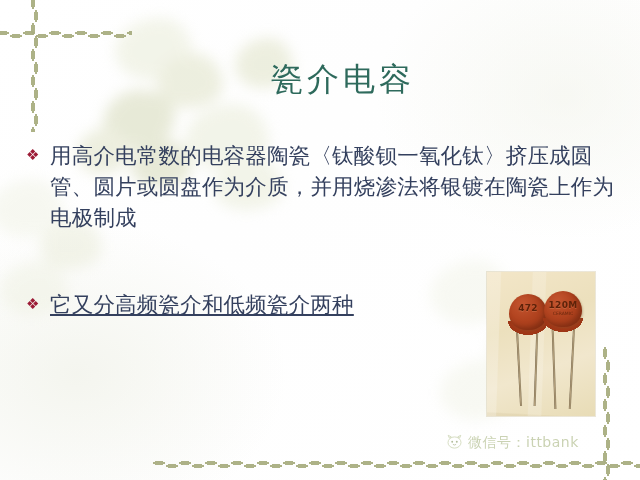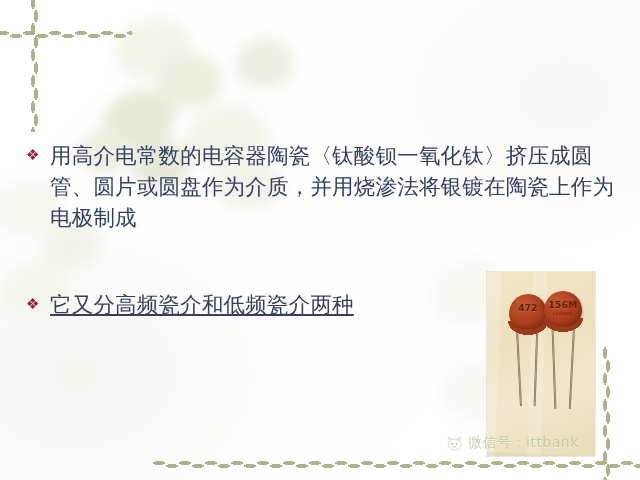--- a/index.html
+++ b/index.html
@@ -110,21 +110,21 @@
   }
   #bullet-2 { margin-top: 56px; }
   #bullet-2 .bullet-text { white-space: nowrap; text-decoration: underline; }
 
   
   #photo {
     position: absolute;
     left: 487px;
     top: 272px;
     width: 108px;
-    height: 184px;
+    height: 144px;
     background: linear-gradient(160deg, #f3e6c8 0%, #ece0bd 35%, #f1e7cd 65%, #e8dcb6 100%);
     box-shadow: 0 0 0 1px rgba(200,185,145,0.35);
     overflow: hidden;
   }
   #photo::before {
     content: "";
     position: absolute;
     inset: 0;
     background:
       linear-gradient(92deg, rgba(255,255,255,0.22) 0 12%, rgba(0,0,0,0) 13% 40%, rgba(255,255,255,0.18) 41% 52%, rgba(0,0,0,0) 53% 100%),
@@ -179,21 +179,21 @@
   #cap-2 { left: 57px; top: 19px; }
   #cap-2 .lead.l1 { left: 9px;  height: 84px; transform: rotate(-2deg); }
   #cap-2 .lead.l2 { left: 27px; height: 84px; transform: rotate(3deg); }
 
   
   #watermark {
     position: absolute;
     left: 446px;
     top: 434px;
     display: flex;
-    align-items: center;
+    align-items: flex-start;
     gap: 5px;
     opacity: 0.75;
     pointer-events: none;
   }
   #watermark .wm-text {
     font-family: "DejaVu Sans", "Liberation Sans", sans-serif;
     font-size: 14px;
     color: #b9c49a;
     letter-spacing: 0.5px;
     white-space: nowrap;
@@ -232,20 +232,21 @@
     <div class="leaf" style="left:70px;  top:70px;  width:70px; height:58px;"></div>
     <div class="leaf pale" style="left:20px;  top:110px; width:76px; height:60px;"></div>
   </div>
 
   <div class="wave-h" style="left:-4px; top:30px; width:136px;"></div>
   <div class="wave-v" style="left:30px; top:-4px; width:9px; height:136px;"></div>
 
   <div class="wave-h" style="left:152px; top:460px; width:492px;"></div>
   <div class="wave-v" style="left:602px; top:346px; width:9px; height:138px;"></div>
 
+  <div id="title">瓷介电容</div>
 
   <div id="body-area">
 
     <div class="bullet-row" id="bullet-1">
       <span class="bullet-mark">❖</span>
       <span class="bullet-text">用高介电常数的电容器陶瓷〈钛酸钡一氧化钛〉挤压成圆管、圆片或圆盘作为介质，并用烧渗法将银镀在陶瓷上作为电极制成</span>
     </div>
 
     <div class="bullet-row" id="bullet-2">
       <span class="bullet-mark">❖</span>
@@ -260,21 +261,21 @@
       <div class="lead l2"></div>
       <div class="shoulder"></div>
       <div class="disc"></div>
       <div class="code">472</div>
     </div>
     <div class="cap" id="cap-2">
       <div class="lead l1"></div>
       <div class="lead l2"></div>
       <div class="shoulder"></div>
       <div class="disc"></div>
-      <div class="code">156M</div>
+      <div class="code">120M</div>
       <div class="subcode">CERAMIC</div>
     </div>
   </div>
 
   <div id="watermark">
     <span class="wm-face">
       <svg width="17" height="15" viewBox="0 0 17 15">
         <ellipse cx="8.5" cy="8.5" rx="6.5" ry="5.6" fill="#ffffff" stroke="#c3cda6" stroke-width="0.9"></ellipse>
         <path d="M3.4 4.1 L2.2 1.3 L5.2 2.8 Z" fill="#ffffff" stroke="#c3cda6" stroke-width="0.9" stroke-linejoin="round"></path>
         <path d="M13.6 4.1 L14.8 1.3 L11.8 2.8 Z" fill="#ffffff" stroke="#c3cda6" stroke-width="0.9" stroke-linejoin="round"></path>

